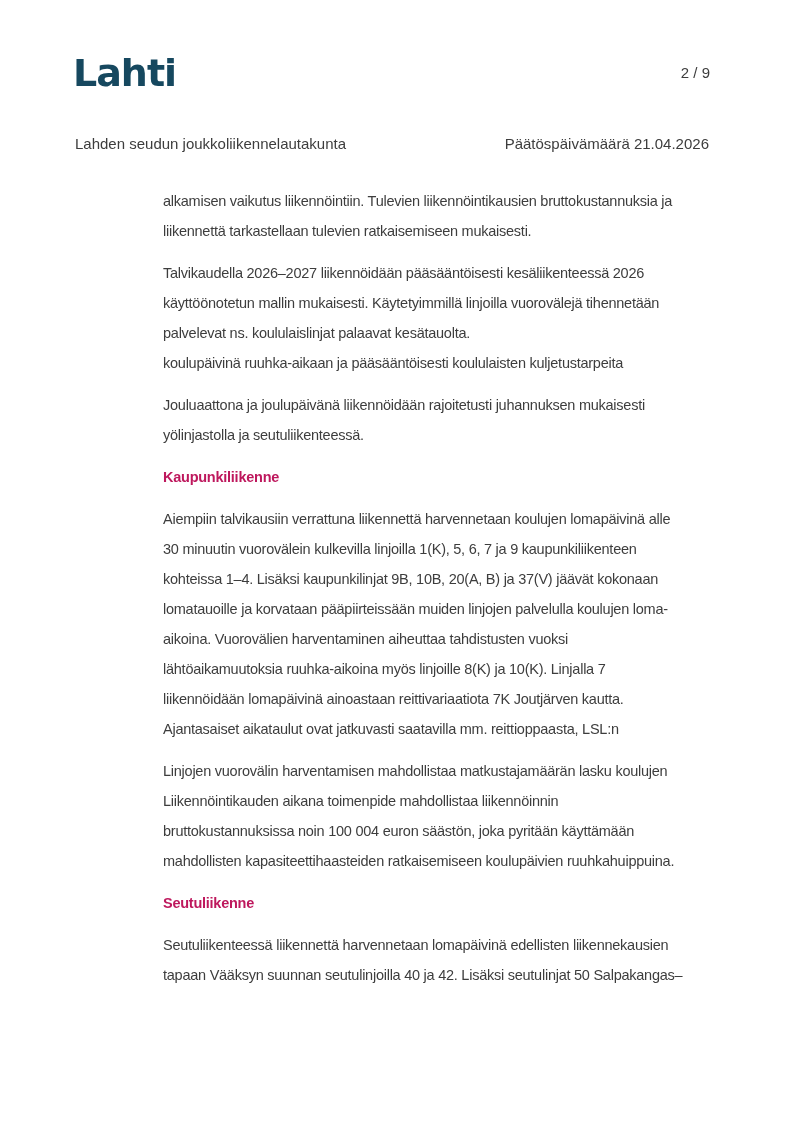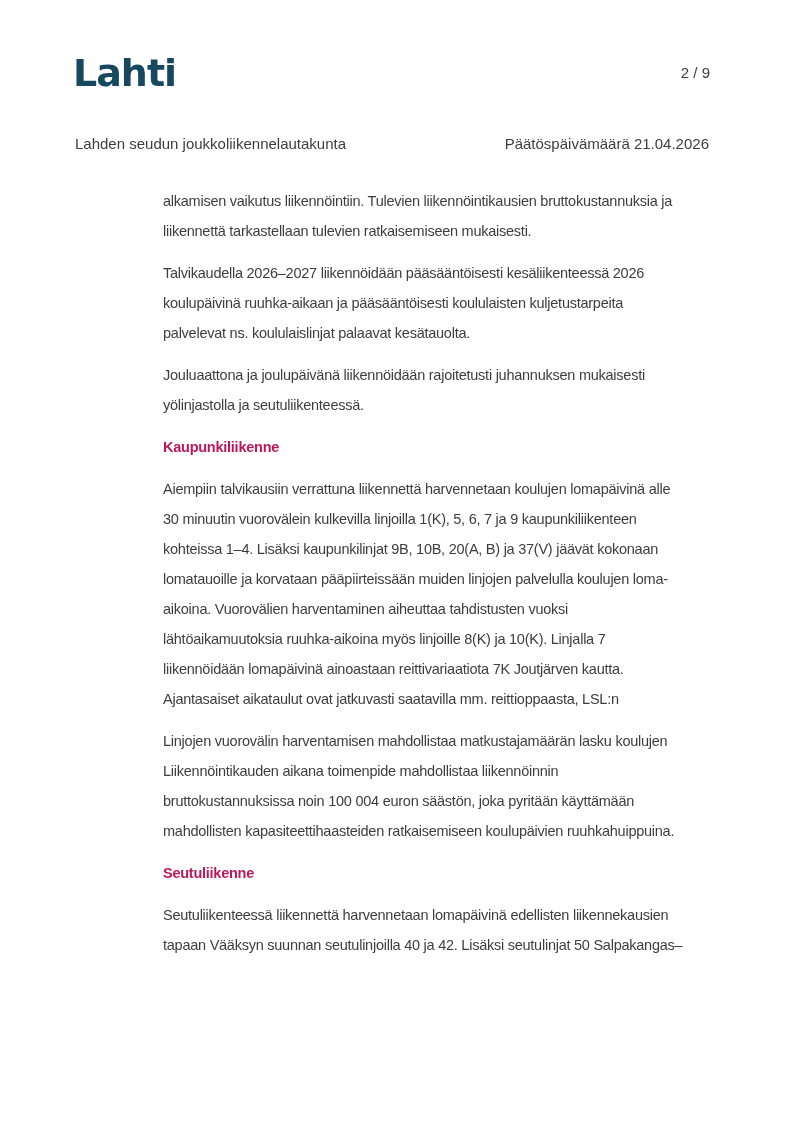--- a/index.html
+++ b/index.html
@@ -81,22 +81,23 @@
     <span>Päätöspäivämäärä 21.04.2026</span>
   </div>
 
   <div class="doc-body">
       <div class="paragraph">
         <div class="line">alkamisen vaikutus liikennöintiin. Tulevien liikennöintikausien bruttokustannuksia ja</div>
         <div class="line">liikennettä tarkastellaan tulevien ratkaisemiseen mukaisesti.</div>
       </div>
       <div class="paragraph">
         <div class="line">Talvikaudella 2026–2027 liikennöidään pääsääntöisesti kesäliikenteessä 2026</div>
+        <div class="line">käyttöönotetun mallin mukaisesti. Käytetyimmillä linjoilla vuorovälejä tihennetään</div>
+        <div class="line">palvelevat ns. koululaislinjat palaavat kesätauolta.</div>
         <div class="line">koulupäivinä ruuhka-aikaan ja pääsääntöisesti koululaisten kuljetustarpeita</div>
-        <div class="line">palvelevat ns. koululaislinjat palaavat kesätauolta.</div>
       </div>
       <div class="paragraph">
         <div class="line">Jouluaattona ja joulupäivänä liikennöidään rajoitetusti juhannuksen mukaisesti</div>
         <div class="line">yölinjastolla ja seutuliikenteessä.</div>
       </div>
       <div class="heading">Kaupunkiliikenne</div>
       <div class="paragraph">
         <div class="line">Aiempiin talvikausiin verrattuna liikennettä harvennetaan koulujen lomapäivinä alle</div>
         <div class="line">30 minuutin vuorovälein kulkevilla linjoilla 1(K), 5, 6, 7 ja 9 kaupunkiliikenteen</div>
         <div class="line">kohteissa 1–4. Lisäksi kaupunkilinjat 9B, 10B, 20(A, B) ja 37(V) jäävät kokonaan</div>

